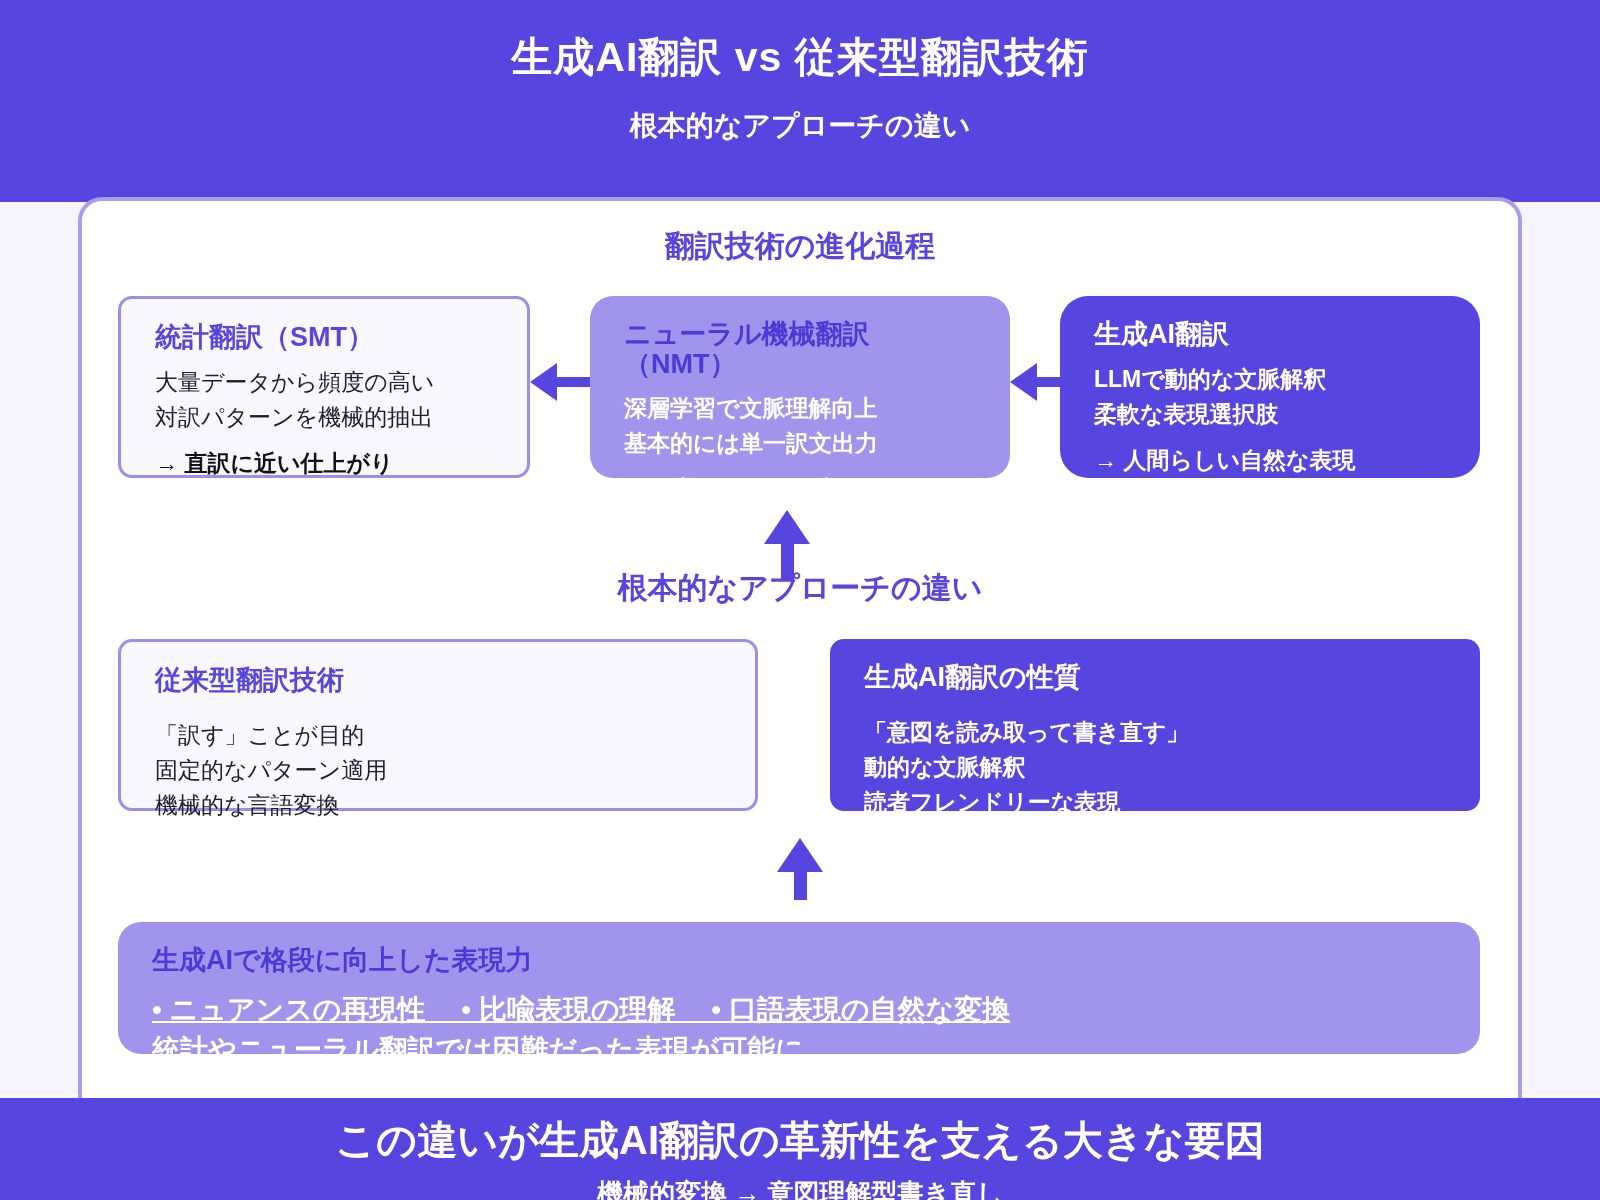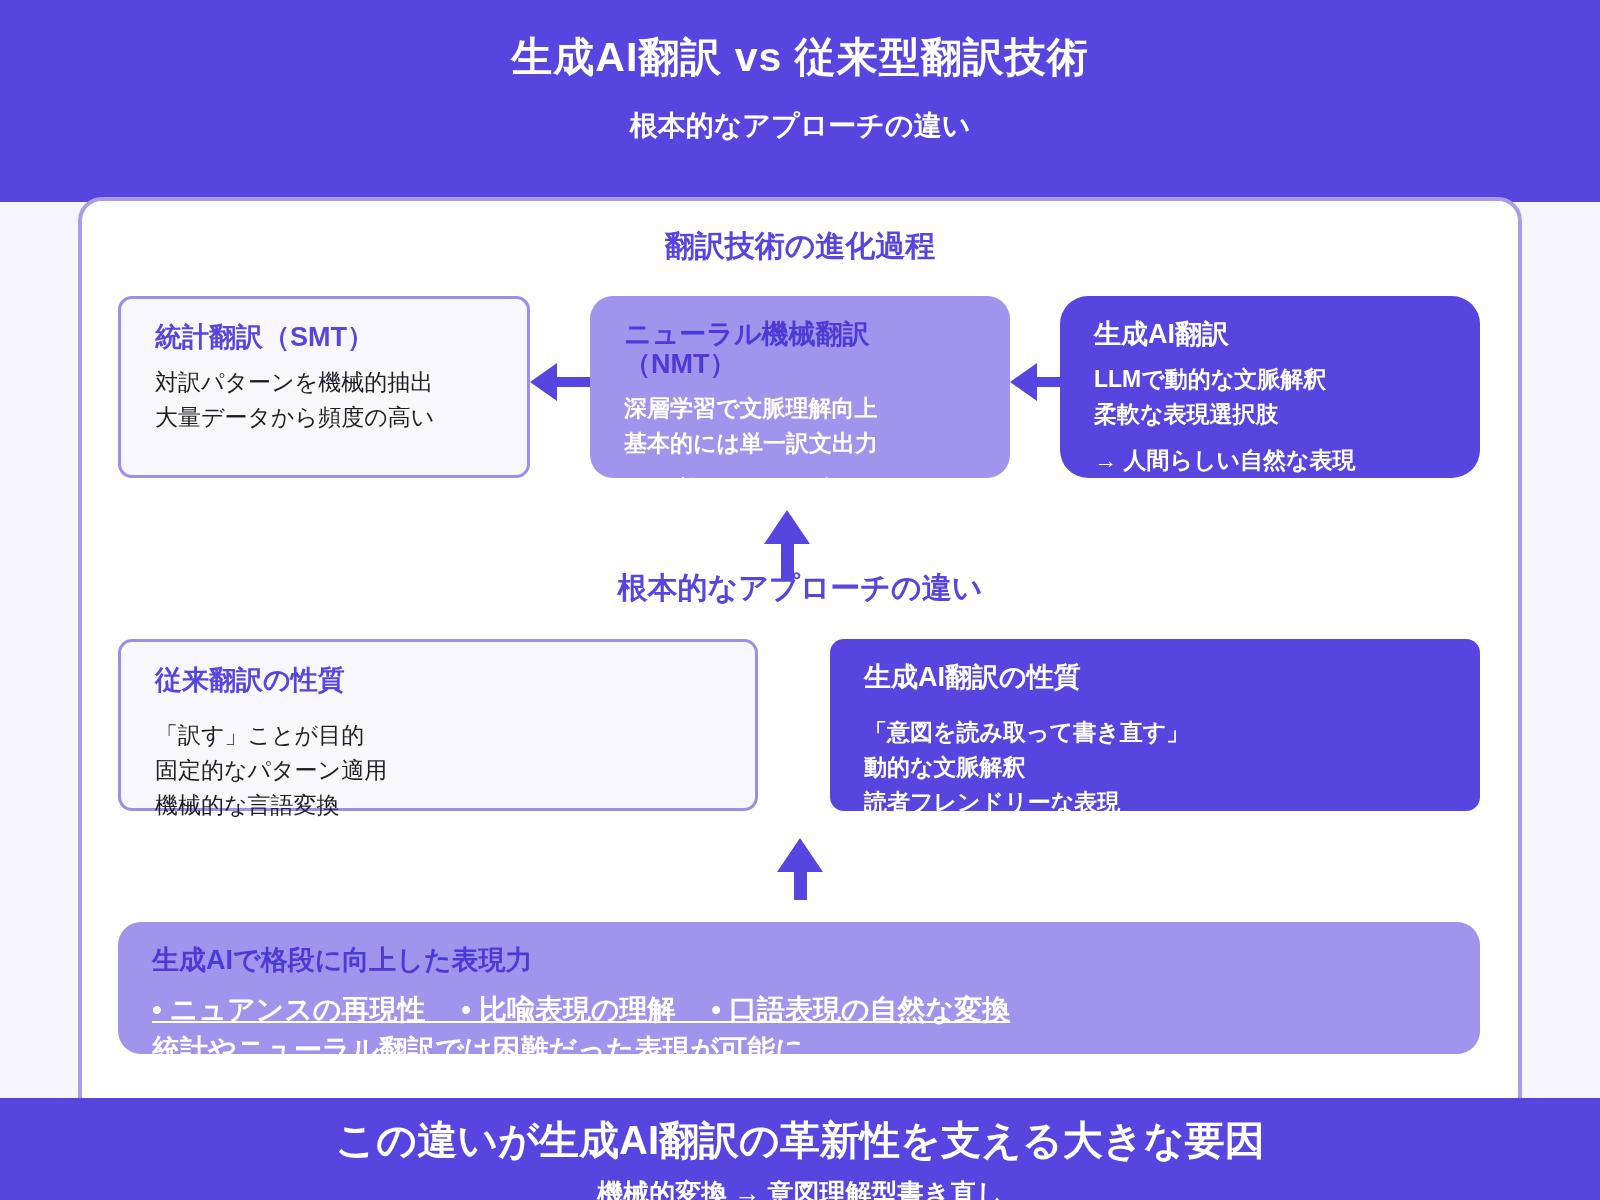--- a/index.html
+++ b/index.html
@@ -116,23 +116,24 @@
     <div class="subtitle">根本的なアプローチの違い</div>
   </div>
 
   <div class="panel"></div>
 
   <div class="panel-title">翻訳技術の進化過程</div>
 
   <div class="card light box-smt">
     <div class="card-title">統計翻訳（SMT）</div>
     <div class="card-body">
+      <div>大量データから頻度の高い</div>
       <div>対訳パターンを機械的抽出</div>
-      <div>大量データから頻度の高い</div>
-    </div>
+    </div>
+    <div class="card-result">→ 直訳に近い仕上がり</div>
   </div>
 
   <div class="card medium box-nmt">
     <div class="card-title">ニューラル機械翻訳（NMT）</div>
     <div class="card-body">
       <div>深層学習で文脈理解向上</div>
       <div>基本的には単一訳文出力</div>
     </div>
     <div class="card-result">→ 改善されたが限定的</div>
   </div>
@@ -155,21 +156,21 @@
     <div class="shaft"></div>
   </div>
 
   <div class="arrow-up arrow-v1">
     <div class="head"></div>
     <div class="shaft"></div>
   </div>
   <div class="approach-label">根本的なアプローチの違い</div>
 
   <div class="card light box-trad">
-    <div class="card-title">従来翻訳の性質</div>
+    <div class="card-title">従来型翻訳技術</div>
     <div class="card-body">
       <div>「訳す」ことが目的</div>
       <div>固定的なパターン適用</div>
       <div>機械的な言語変換</div>
     </div>
   </div>
 
   <div class="card dark box-gen2">
     <div class="card-title">生成AI翻訳の性質</div>
     <div class="card-body">

